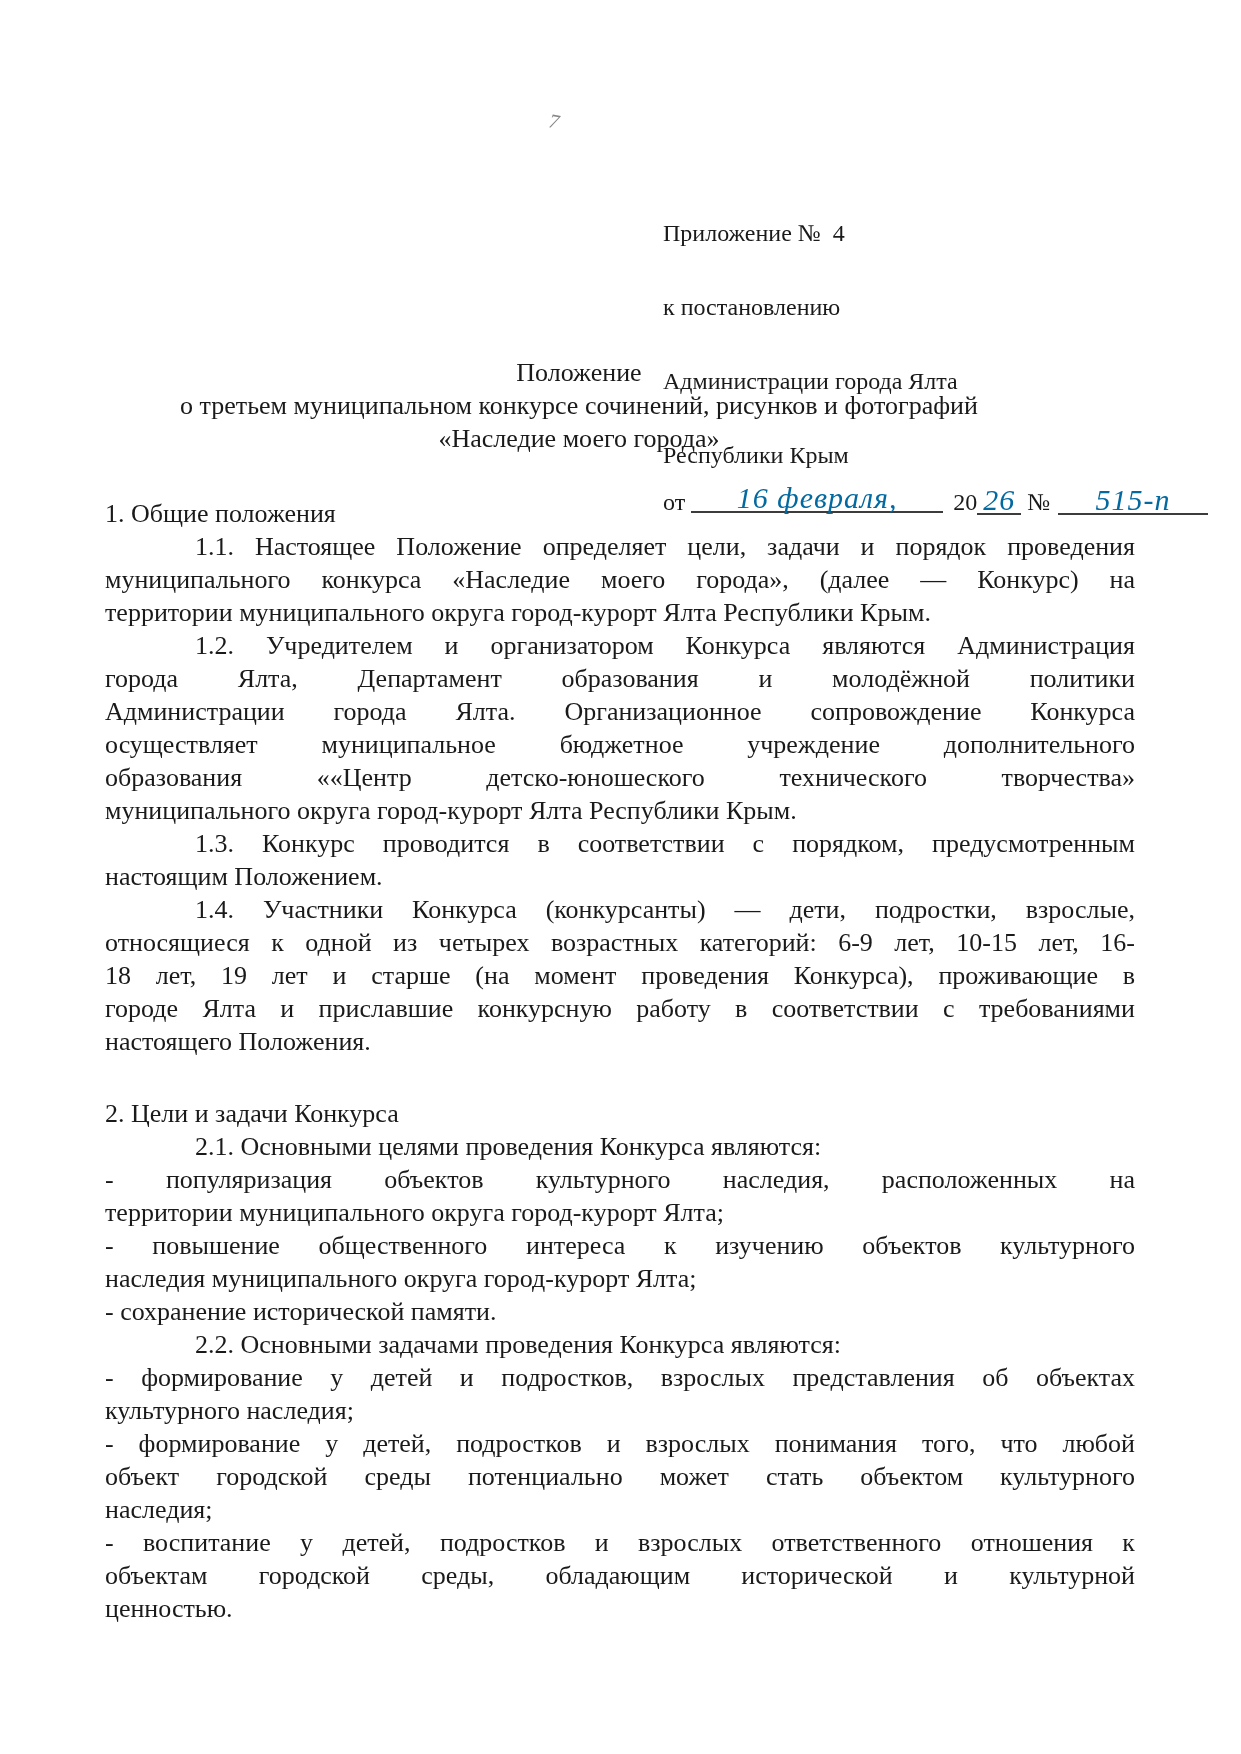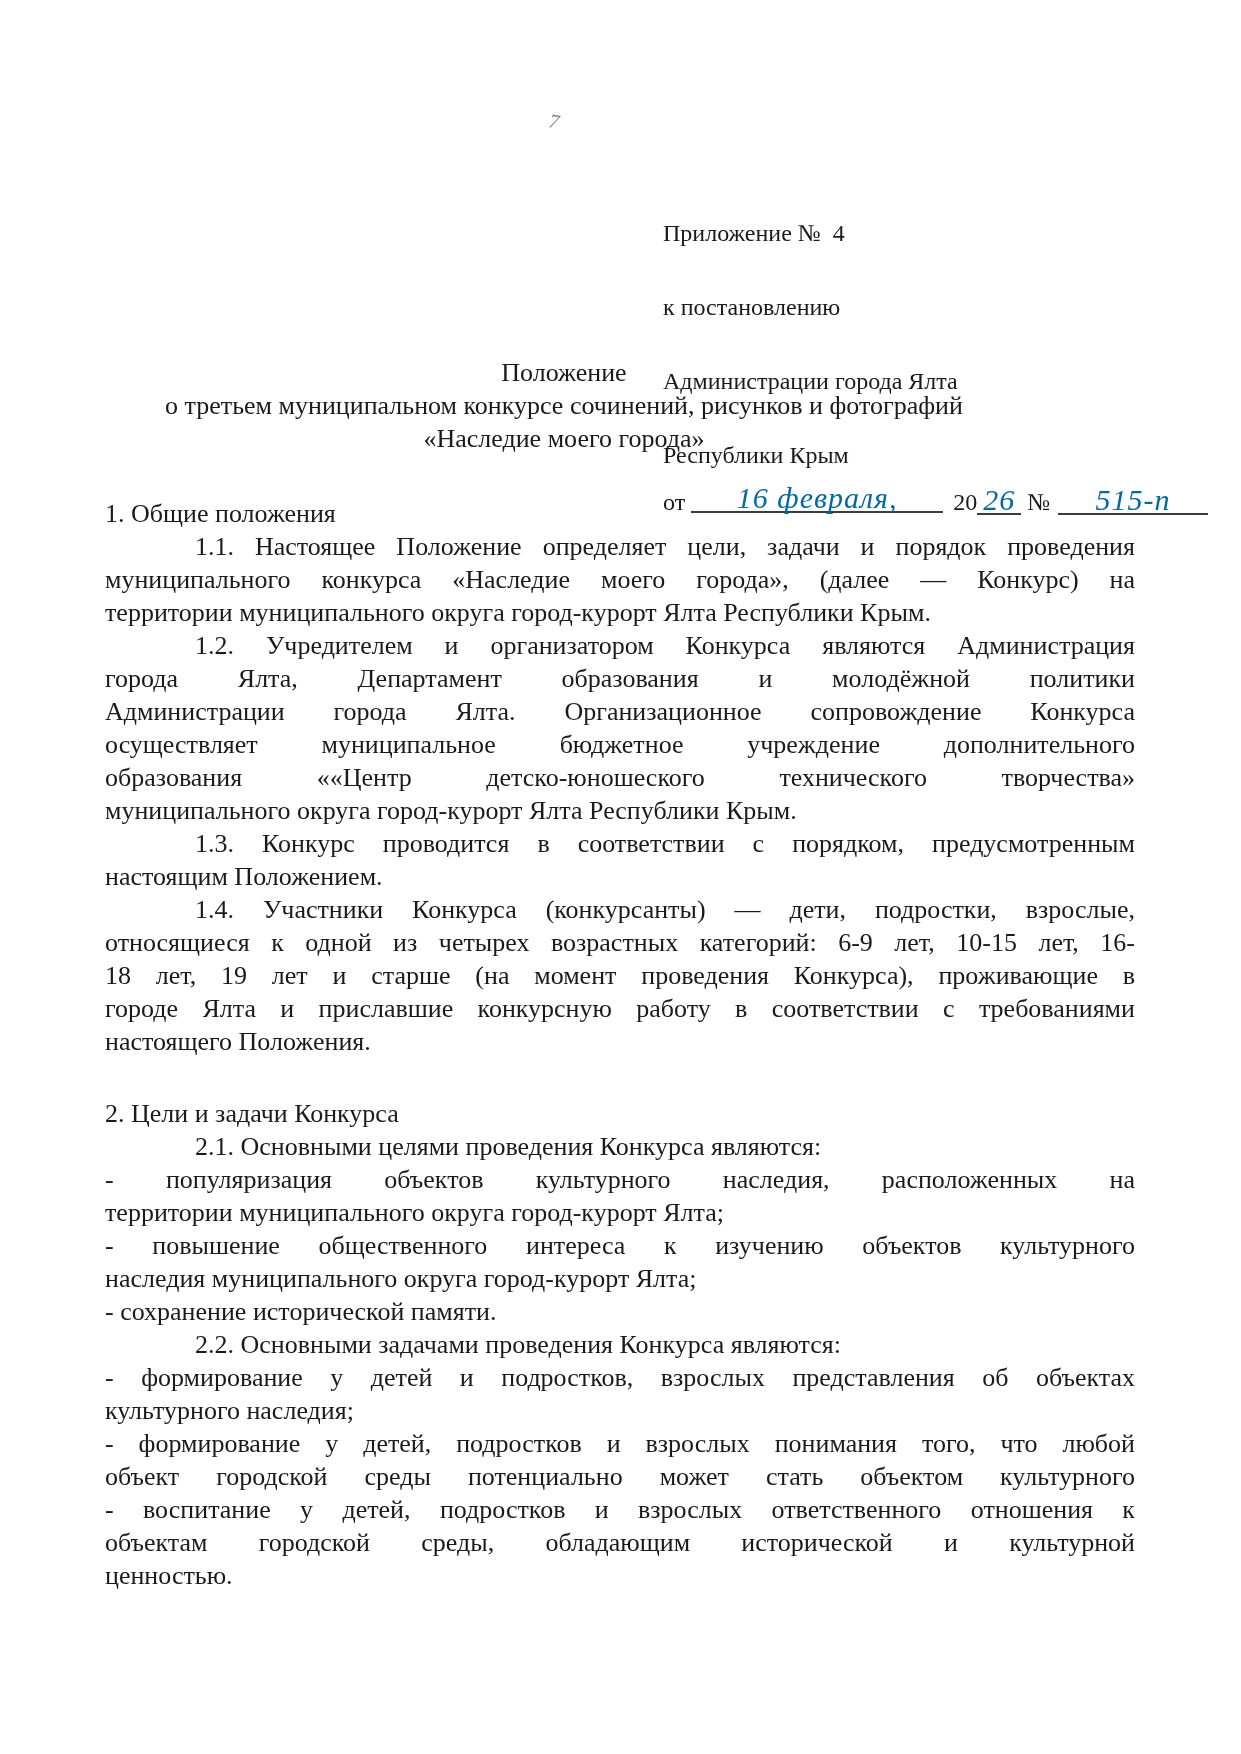--- a/index.html
+++ b/index.html
@@ -51,21 +51,21 @@
   .u { border-bottom: 2px solid #3c3c3c; }
   .date-field   { min-width: 252px; text-align: center; margin: 0 6px 0 6px; transform: translateY(-2px); }
   .year-field   { min-width: 44px;  text-align: center; }
   .number-field { min-width: 150px; text-align: center; margin-left: 8px; }
   .year-printed { margin-left: 4px; }
   .number-sign  { margin-left: 6px; }
 
   
   .title-block {
     position: absolute;
-    left: 105px;
+    left: 120px;
     top: 356px;
     width: 1030px;
     box-sizing: border-box;
     padding-right: 112px;
     text-align: center;
     font-size: 26px;
     line-height: 33px;
   }
 
   
@@ -162,20 +162,21 @@
       <div class="para">
         <div class="line first-indent last">2.2. Основными задачами проведения Конкурса являются:</div>
       </div>
       <div class="para">
         <div class="line">- формирование у детей и подростков, взрослых представления об объектах</div>
         <div class="line last">культурного наследия;</div>
       </div>
       <div class="para">
         <div class="line">- формирование у детей, подростков и взрослых понимания того, что любой</div>
         <div class="line">объект городской среды потенциально может стать объектом культурного</div>
+        <div class="line last">наследия;</div>
       </div>
       <div class="para">
         <div class="line">- воспитание у детей, подростков и взрослых ответственного отношения к</div>
         <div class="line">объектам городской среды, обладающим исторической и культурной</div>
         <div class="line last">ценностью.</div>
       </div>
     </div>
 
 </div>
 

